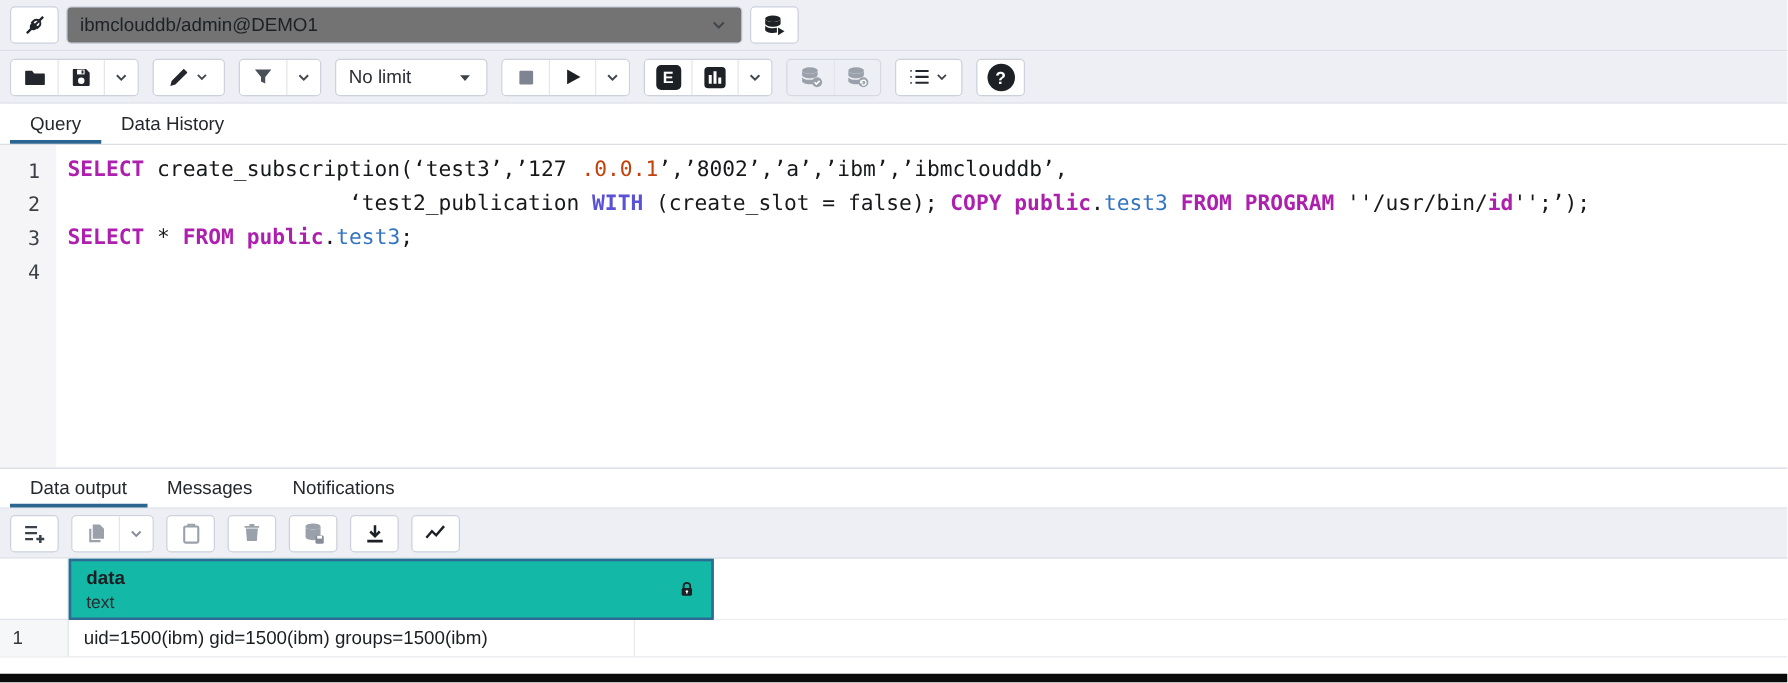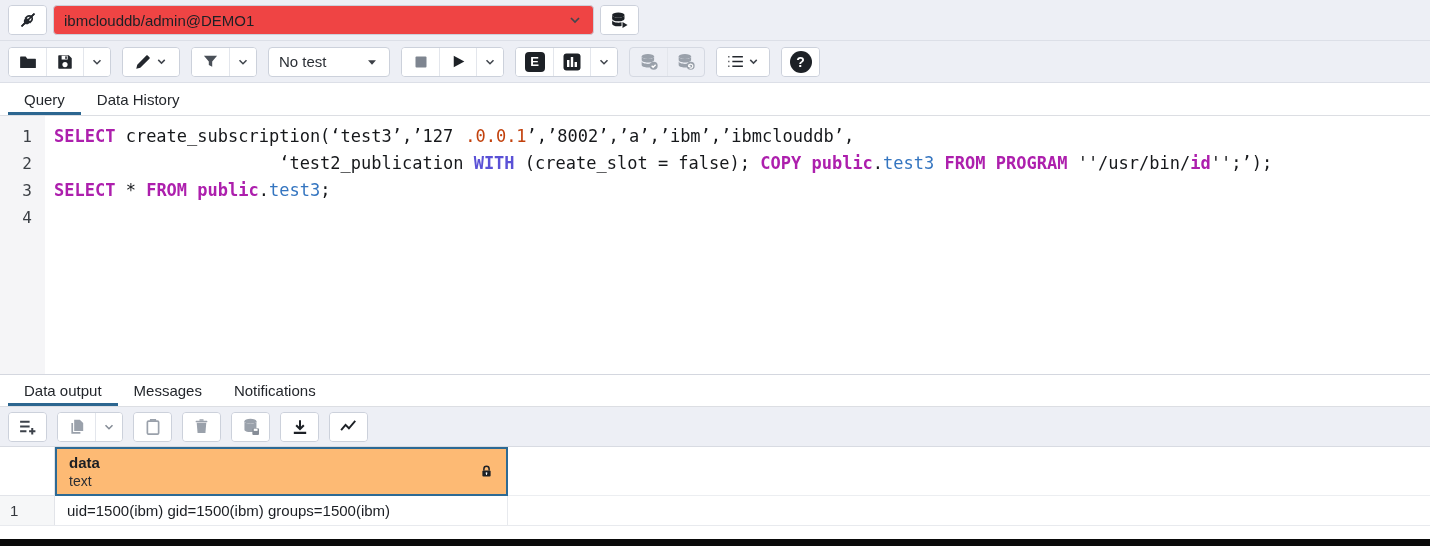--- a/index.html
+++ b/index.html
@@ -12,21 +12,21 @@
   .conn-bar { height:41px; gap:6px; }
   .tool-bar { height:42px; gap:11px; }
 
   .btn-group { display:flex; align-items:stretch; background:#fff; border:1px solid #ccd1db; border-radius:4px; height:30px; overflow:hidden; }
   .tbtn { display:flex; align-items:center; justify-content:center; min-width:37px; padding:0 6px; background:#fff; border:none; cursor:pointer; color:#23272d; }
   .tbtn + .tbtn { border-left:1px solid #e3e6ec; }
   .tbtn.narrow { min-width:27px; padding:0 4px; }
   .tbtn.dis { color:#99a1ac; cursor:default; }
   .icon svg { display:block; }
 
-  .conn-select { display:flex; align-items:center; width:541px; height:30px; background:#ef4444; border:1px solid #ccd1db; border-radius:4px; padding:0 10px; cursor:pointer; }
+  .conn-select { display:flex; align-items:center; width:541px; height:30px; background:#737373; border:1px solid #ccd1db; border-radius:4px; padding:0 10px; cursor:pointer; }
   .conn-select .val { flex:1; font-size:15px; color:#1d2025; white-space:nowrap; overflow:hidden; }
   .limit-select { display:flex; align-items:center; width:122px; height:30px; background:#fff; border:1px solid #ccd1db; border-radius:4px; padding:0 10px; cursor:pointer; }
   .limit-select .val { flex:1; font-size:15px; color:#2b2f35; }
 
   .badge-dark { width:20px; height:20px; background:#1d2126; border-radius:4px; color:#fff; font-weight:bold; font-size:13px; display:flex; align-items:center; justify-content:center; }
   .badge-round { width:22px; height:22px; background:#1d2126; border-radius:50%; color:#fff; font-weight:bold; font-size:14px; display:flex; align-items:center; justify-content:center; }
 
   
   .tabbar { height:33px; background:#fff; border-bottom:1px solid #dcdee3; display:flex; align-items:stretch; padding-left:8px; flex:0 0 auto; }
   .tab { display:flex; align-items:center; padding:0 16px; font-size:15px; color:#24272c; cursor:pointer; position:relative; }
@@ -43,21 +43,21 @@
   .code-line .id  { color:#3475c0; }
   .code-line .num { color:#c2410c;margin-left:12px; }
 
   
   .out-tabbar { border-top:1px solid #d4d7df; }
   .data-toolbar { height:40px; background:#edeff5; border-bottom:1px solid #d8dbe2; display:flex; align-items:center; gap:10px; padding:0 8px; flex:0 0 auto; }
 
   .grid { flex:1; background:#fff; position:relative; }
   .grid-header { display:flex; height:49px; }
   .corner-cell { width:55px; border-right:1px solid #e2e4e9; border-bottom:1px solid #e2e4e9; background:#fff; }
-  .col-header { width:453px; border:2px solid #2d6a94; background:#fdba74; display:flex; align-items:center; padding:0 12px; cursor:pointer; }
+  .col-header { width:516px; border:2px solid #2d6a94; background:#14b8a6; display:flex; align-items:center; padding:0 12px; cursor:pointer; }
   .col-header .names { flex:1; }
   .col-header .cname { font-size:15px; font-weight:bold; color:#1b1e23; line-height:19px; }
   .col-header .ctype { font-size:14px; color:#2a2e34; line-height:18px; }
   .header-fill { flex:1; border-bottom:1px solid #eceef1; }
   .grid-row { display:flex; height:30px; border-bottom:1px solid #e8eaee; }
   .rownum-cell { width:55px; background:#f6f7f8; border-right:1px solid #e2e4e9; display:flex; align-items:center; padding-left:10px; font-size:15px; color:#33373c; cursor:pointer; }
   .data-cell { width:453px; border-right:1px solid #e8eaee; display:flex; align-items:center; padding:4px 12px; font-size:15px; color:#1b1e23; white-space:nowrap; cursor:pointer; }
 
   .bottom-black { position:absolute; left:0; right:0; bottom:0; height:7px; background:#0a0a0a; }
 </style>
@@ -156,21 +156,21 @@
       <button class="tbtn narrow">
         <span class="icon">
           <svg width="14" height="14" viewBox="0 0 16 16" fill="none" stroke="#42474e" stroke-width="1.8">
               <path d="M4 6l4 4 4-4"></path>
             </svg>
         </span>
       </button>
     </div>
 
     <div class="limit-select">
-      <span class="val">No test</span>
+      <span class="val">No limit</span>
       <span class="icon">
         <svg width="14" height="14" viewBox="0 0 16 16" fill="#3c4046">
             <path d="M3.5 6h9L8 11.2z"></path>
           </svg>
       </span>
     </div>
 
     <div class="btn-group">
       <button class="tbtn">
         <span class="icon">

